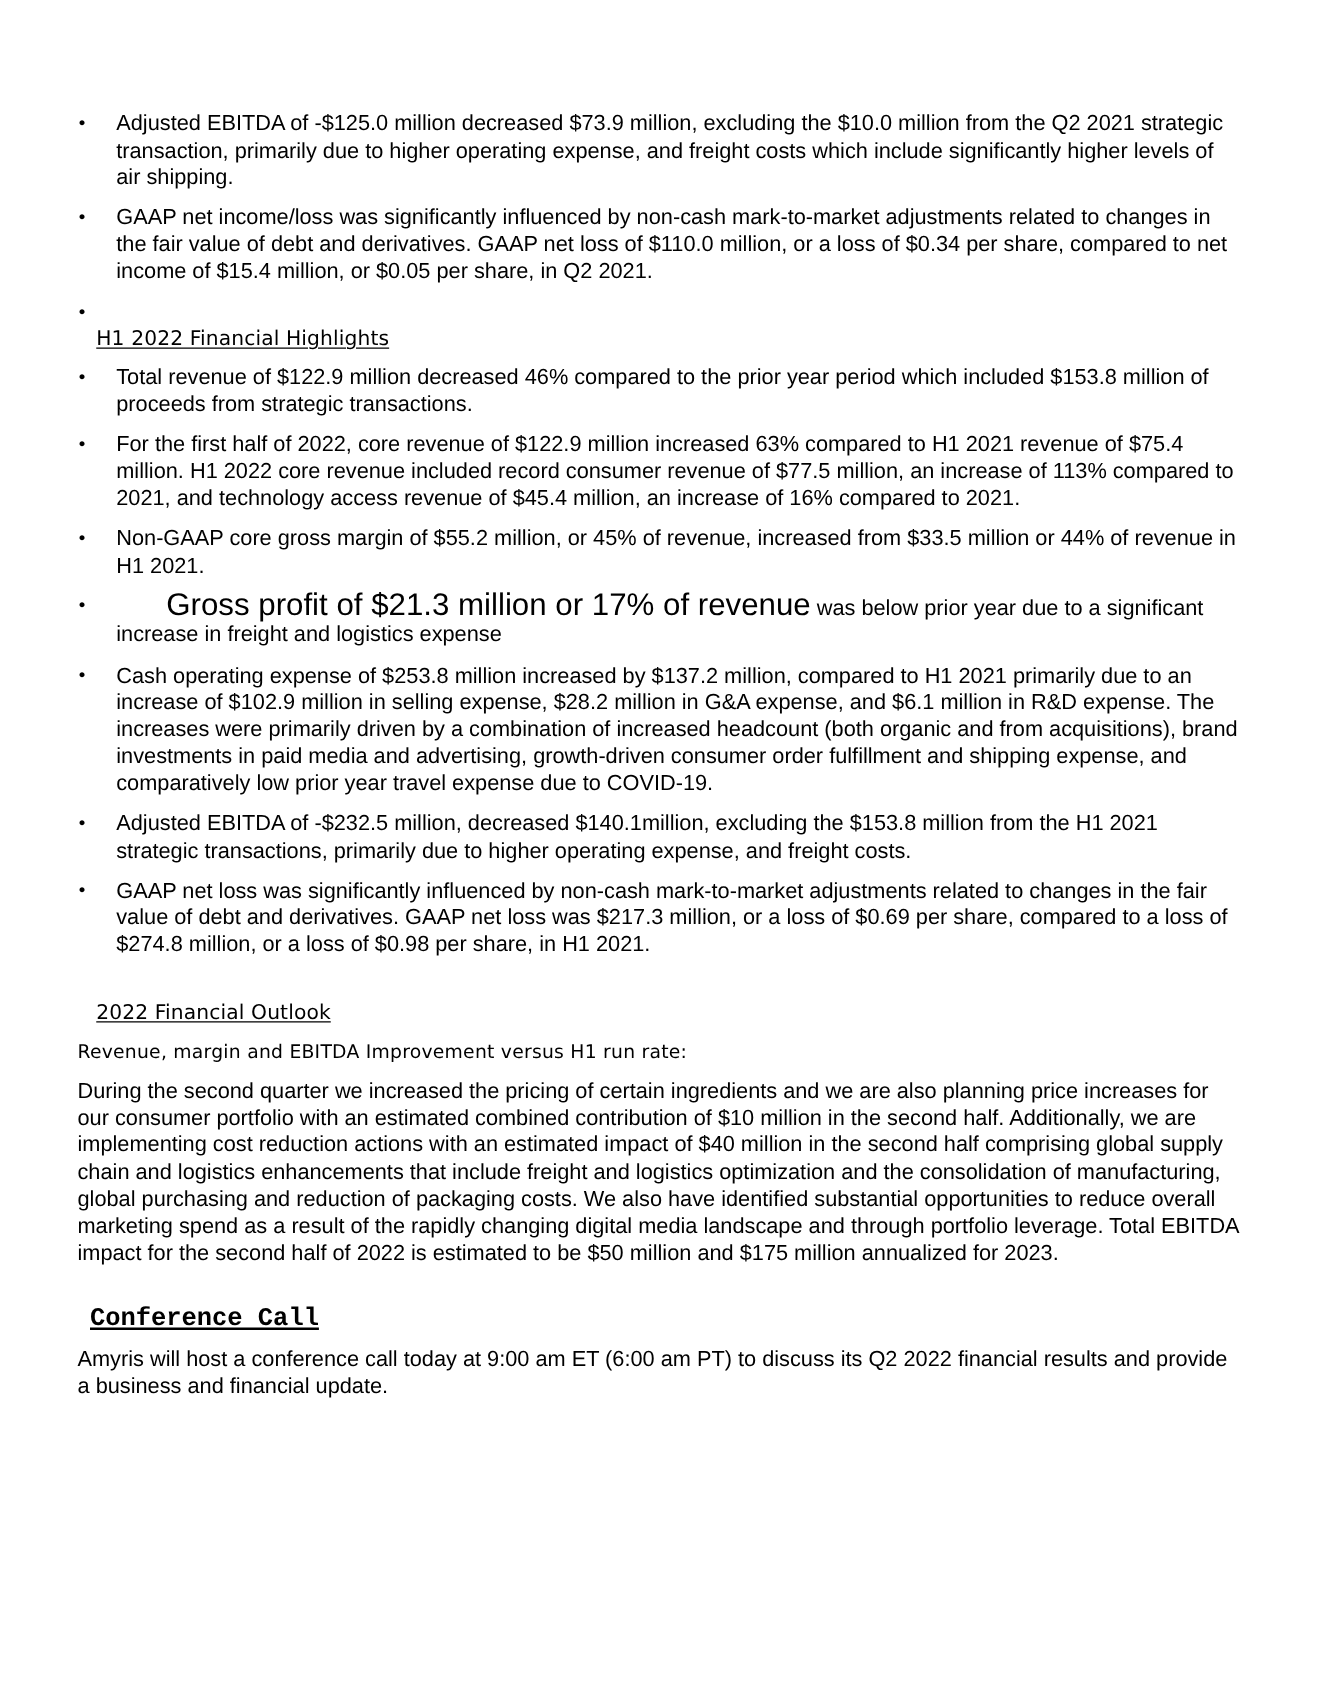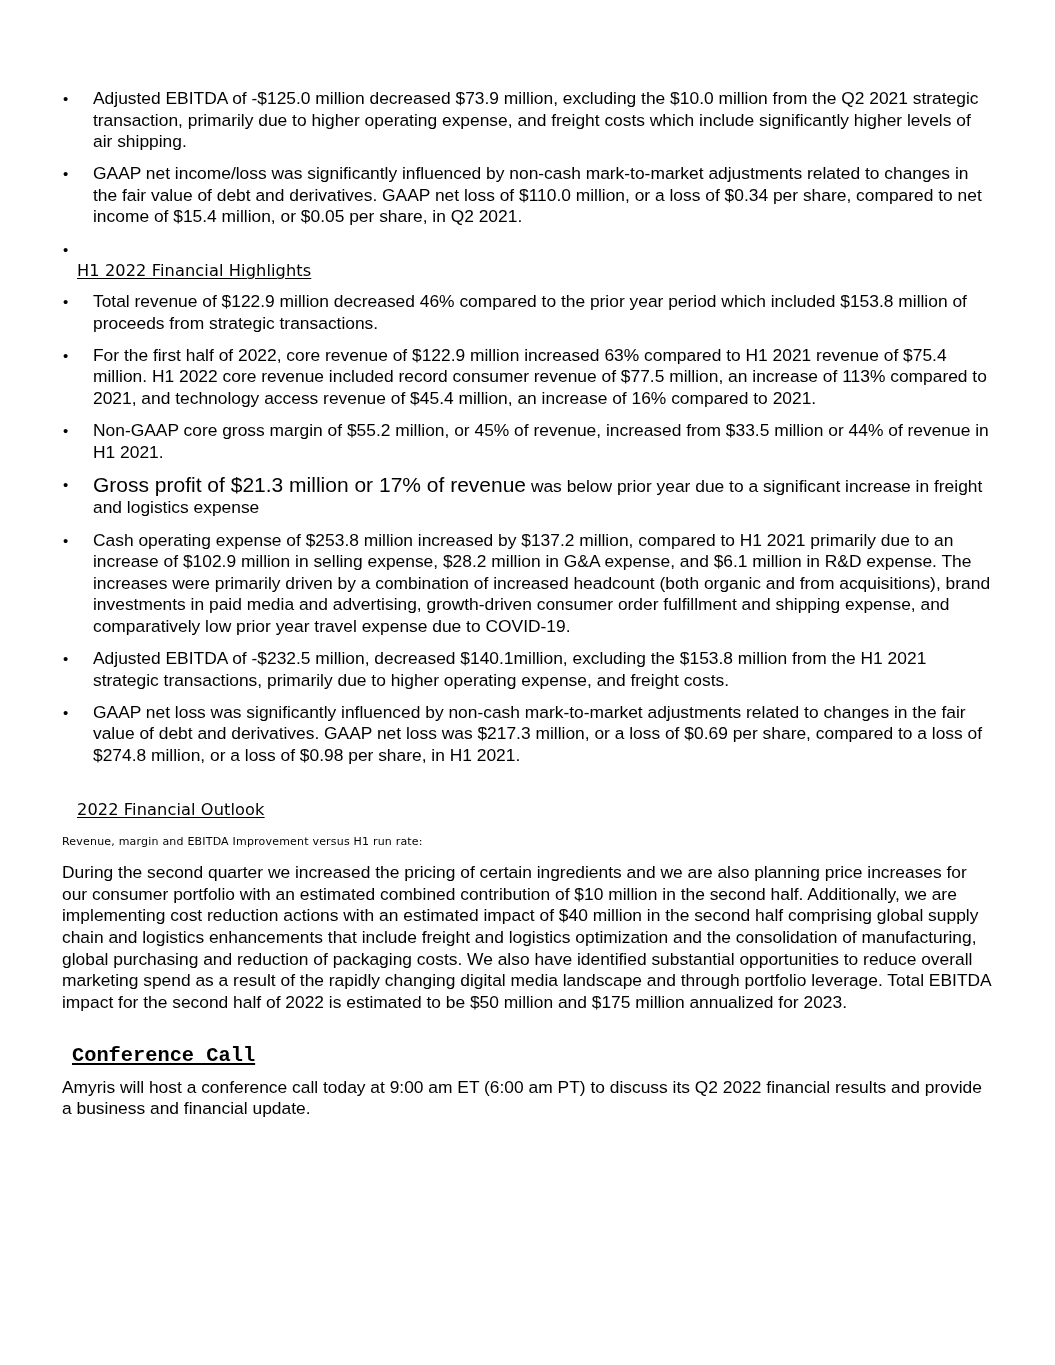--- a/index.html
+++ b/index.html
@@ -13,26 +13,26 @@
     ul.bullets li { position: relative; padding-left: 31px; margin-bottom: 10.5px; }
     ul.bullets li .bullet {
       position: absolute; left: 1px; top: 0; font-size: 15px;
     }
     .section-heading {
       text-decoration: underline; text-decoration-thickness: 1px; text-underline-offset: 2px;
       font-family: "DejaVu Sans", sans-serif; font-size: 16.2px; letter-spacing: 0.1px;
       margin: 0 0 10px 15px; font-weight: normal;
     }
     .sub-heading {
-      font-family: "DejaVu Sans", sans-serif; font-size: 11px; letter-spacing: 0.2px;
+      font-family: "DejaVu Sans", sans-serif; font-size: 15px; letter-spacing: 0.2px;
       margin: 0 0 10px 0; font-weight: normal;
     }
     .bold-heading { font-weight: bold; text-decoration: underline; text-underline-offset: 2px; margin: 0 0 10px 10px; font-family: Liberation Mono, monospace; }
     p { margin: 0 0 10px 0; }
-    .larger { font-size: 21px; }
+    .larger { font-size: 25px; margin-left: 40px; }
     .gap-sm { height: 21px; }
     .gap-md { height: 22px; }
   </style>
 </head>
 <body>
 
 <div class="page">
 
   <ul class="bullets">
     <li><span class="bullet">•</span><span>Adjusted EBITDA of -$125.0 million decreased $73.9 million, excluding the $10.0 million from the Q2 2021 strategic transaction, primarily due to higher operating expense, and freight costs which include significantly higher levels of air shipping.</span></li>

